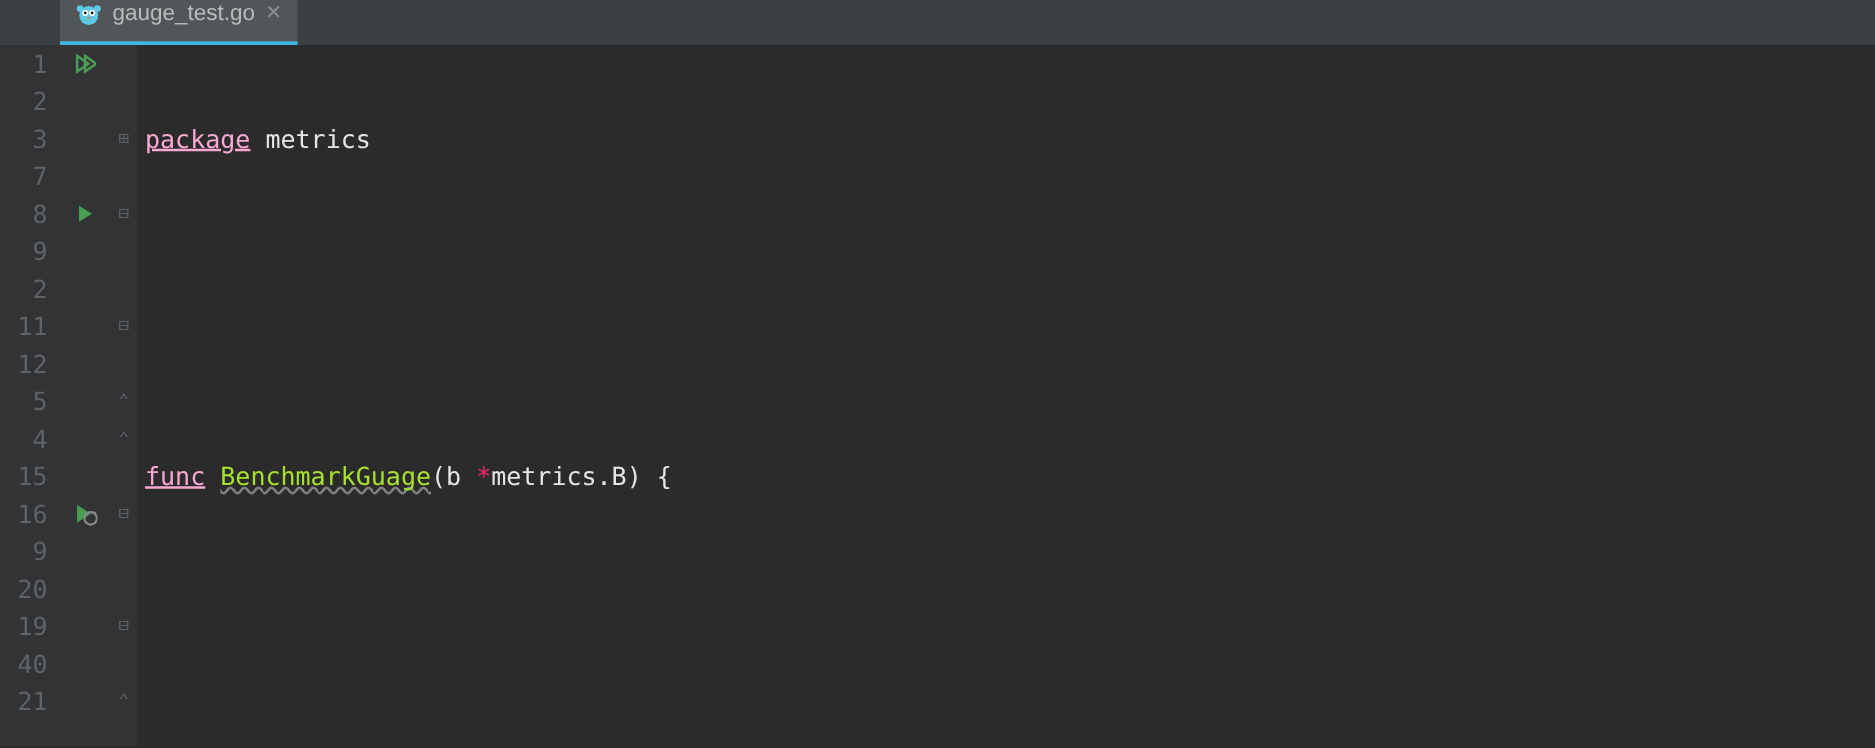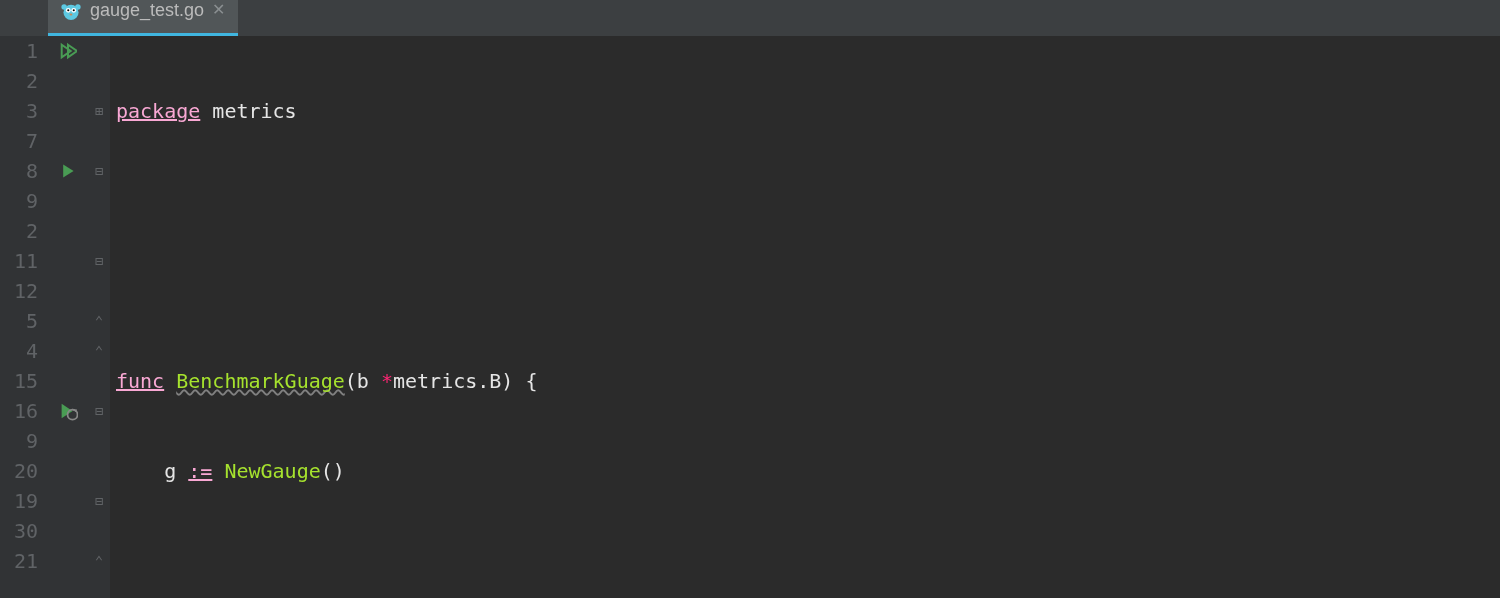--- a/index.html
+++ b/index.html
@@ -118,21 +118,21 @@
     <div class="ln">2</div>
     <div class="ln">11</div>
     <div class="ln">12</div>
     <div class="ln">5</div>
     <div class="ln">4</div>
     <div class="ln">15</div>
     <div class="ln">16</div>
     <div class="ln">9</div>
     <div class="ln">20</div>
     <div class="ln">19</div>
-    <div class="ln">30</div>
+    <div class="ln">40</div>
     <div class="ln">21</div>
   </div>
 
   <div class="runcol">
     <div class="rc">
       <svg width="18" height="18" viewBox="0 0 20 20">
           <path d="M3 3 L13 10 L3 17 Z" fill="none" stroke="#499c54" stroke-width="2.2"></path>
           <path d="M10 3 L20 10 L10 17 Z" fill="none" stroke="#499c54" stroke-width="2.2"></path>
         </svg>
     </div>
@@ -185,21 +185,20 @@
     <div class="fc">⊟</div>
     <div class="fc"></div>
     <div class="fc">⌃</div>
   </div>
 
   <div class="code">
     <div class="line"><span class="kw">package</span><span class="id"> </span><span class="id">metrics</span></div>
     <div class="line"></div>
     <div class="line"></div>
     <div class="line"><span class="kw">func</span> <span class="fn wavy">BenchmarkGuage</span><span class="id">(b </span><span class="op">*</span><span class="id">metrics.B) {</span></div>
-    <div class="line">    <span class="id">g </span><span class="kw">:=</span><span class="fn"> NewGauge</span><span class="id">()</span></div>
     
     
     
     
     
     
     
     
     
     

